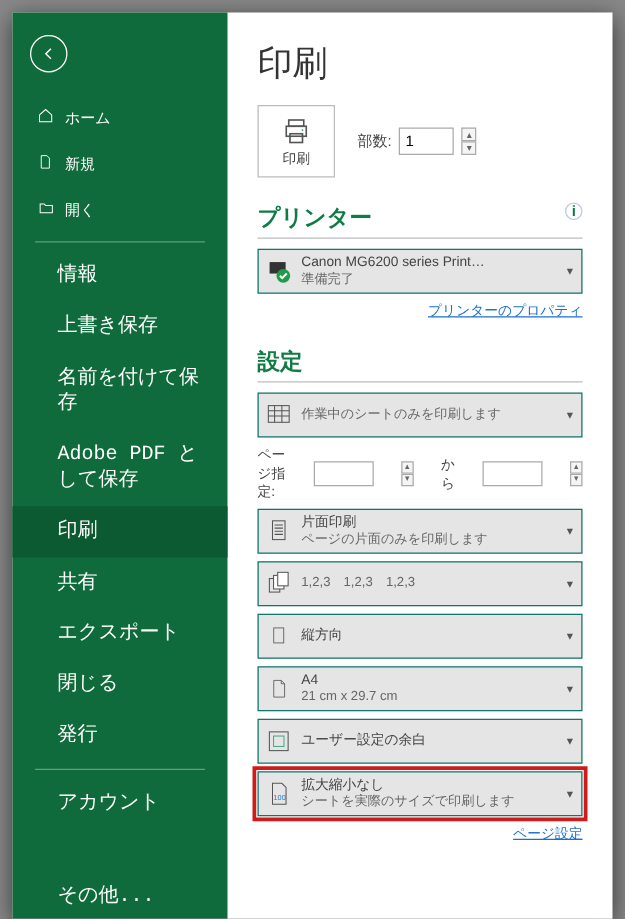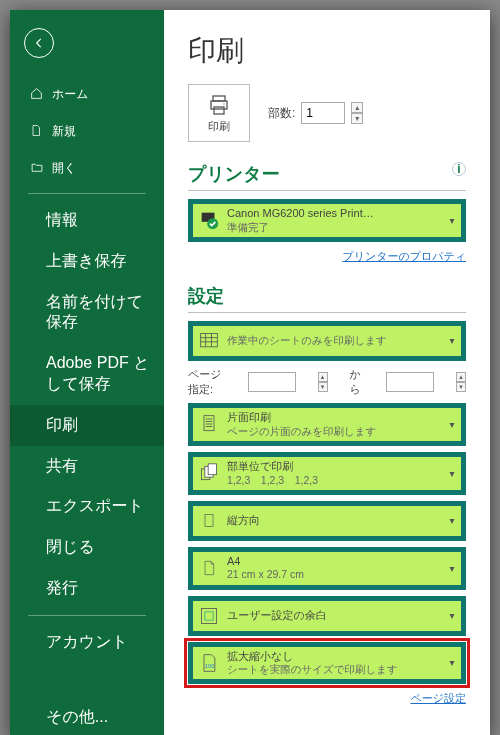--- a/index.html
+++ b/index.html
@@ -13,26 +13,27 @@
   }
   .window {
     width: 490px;
     height: 725px;
     background: #fff;
     box-shadow: 0 4px 18px rgba(0,0,0,.6);
     display: flex;
     position: relative;
   }
   .sidebar {
-    width: 154px;
+    width: 172px;
     background: #0f6b3b;
     color: #fff;
     padding-top: 18px;
     font-size: 12px;
     flex-shrink: 0;
+    font-family: Liberation Mono, monospace;
   }
   .back-arrow {
     width: 30px; height: 30px;
     border: 1.5px solid #fff;
     border-radius: 50%;
     margin-left: 14px;
     margin-bottom: 18px;
     display: flex; align-items: center; justify-content: center;
     cursor: pointer;
     font-size: 16px;
@@ -101,22 +102,22 @@
     margin-bottom: 4px;
   }
   .section-line { border: none; border-top: 1px solid #bdbdbd; margin-bottom: 8px; }
   .info-icon {
     float: right; color: #0f7b45; font-size: 12px; cursor: pointer;
     border:1px solid #bcd; border-radius:50%; width:14px; height:14px;
     text-align:center; line-height:12px;
   }
   .combo {
     width: 100%;
-    border: 5px solid #0f766e;
-    background: #bef264;
+    border: 1px solid #0f766e;
+    background: #e5e5e5;
     display: flex;
     align-items: center;
     padding: 3px 4px;
     font-size: 11px;
     cursor: pointer;
     position: relative;
     min-height: 36px;
   }
   .combo .cicon {
     width: 24px; height: 24px;
@@ -310,21 +311,20 @@
 
     <div class="combo">
       <div class="cicon">
         <svg width="22" height="20" viewBox="0 0 24 24" fill="none" stroke="#555" stroke-width="1">
           <rect x="3" y="7" width="10" height="13"></rect>
           <rect x="7" y="4" width="10" height="13" fill="#fff"></rect>
           <rect x="11" y="1" width="10" height="13" fill="#fff"></rect>
         </svg>
       </div>
       <div class="ctext">
-        <div>部単位で印刷</div>
         <div class="sub">1,2,3　1,2,3　1,2,3</div>
       </div>
       <div class="caret">▾</div>
     </div>
 
     <div class="combo">
       <div class="cicon">
         <svg width="16" height="20" viewBox="0 0 24 24" fill="none" stroke="#555" stroke-width="1">
           <rect x="6" y="2" width="12" height="18"></rect>
         </svg>

